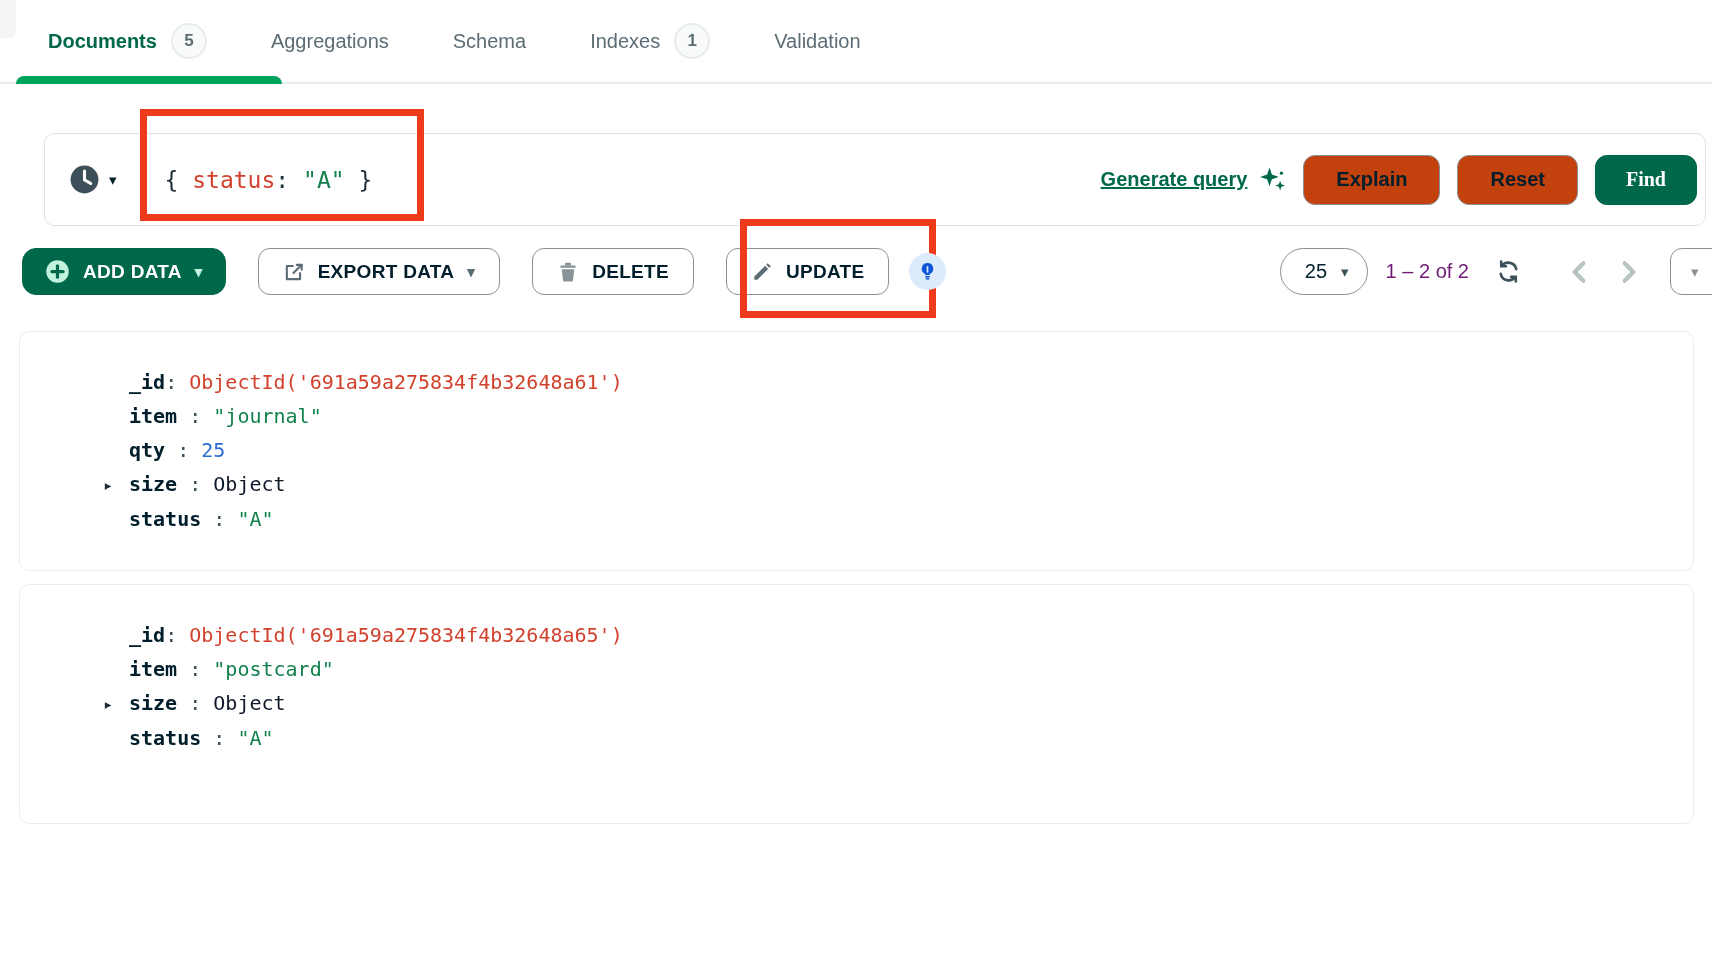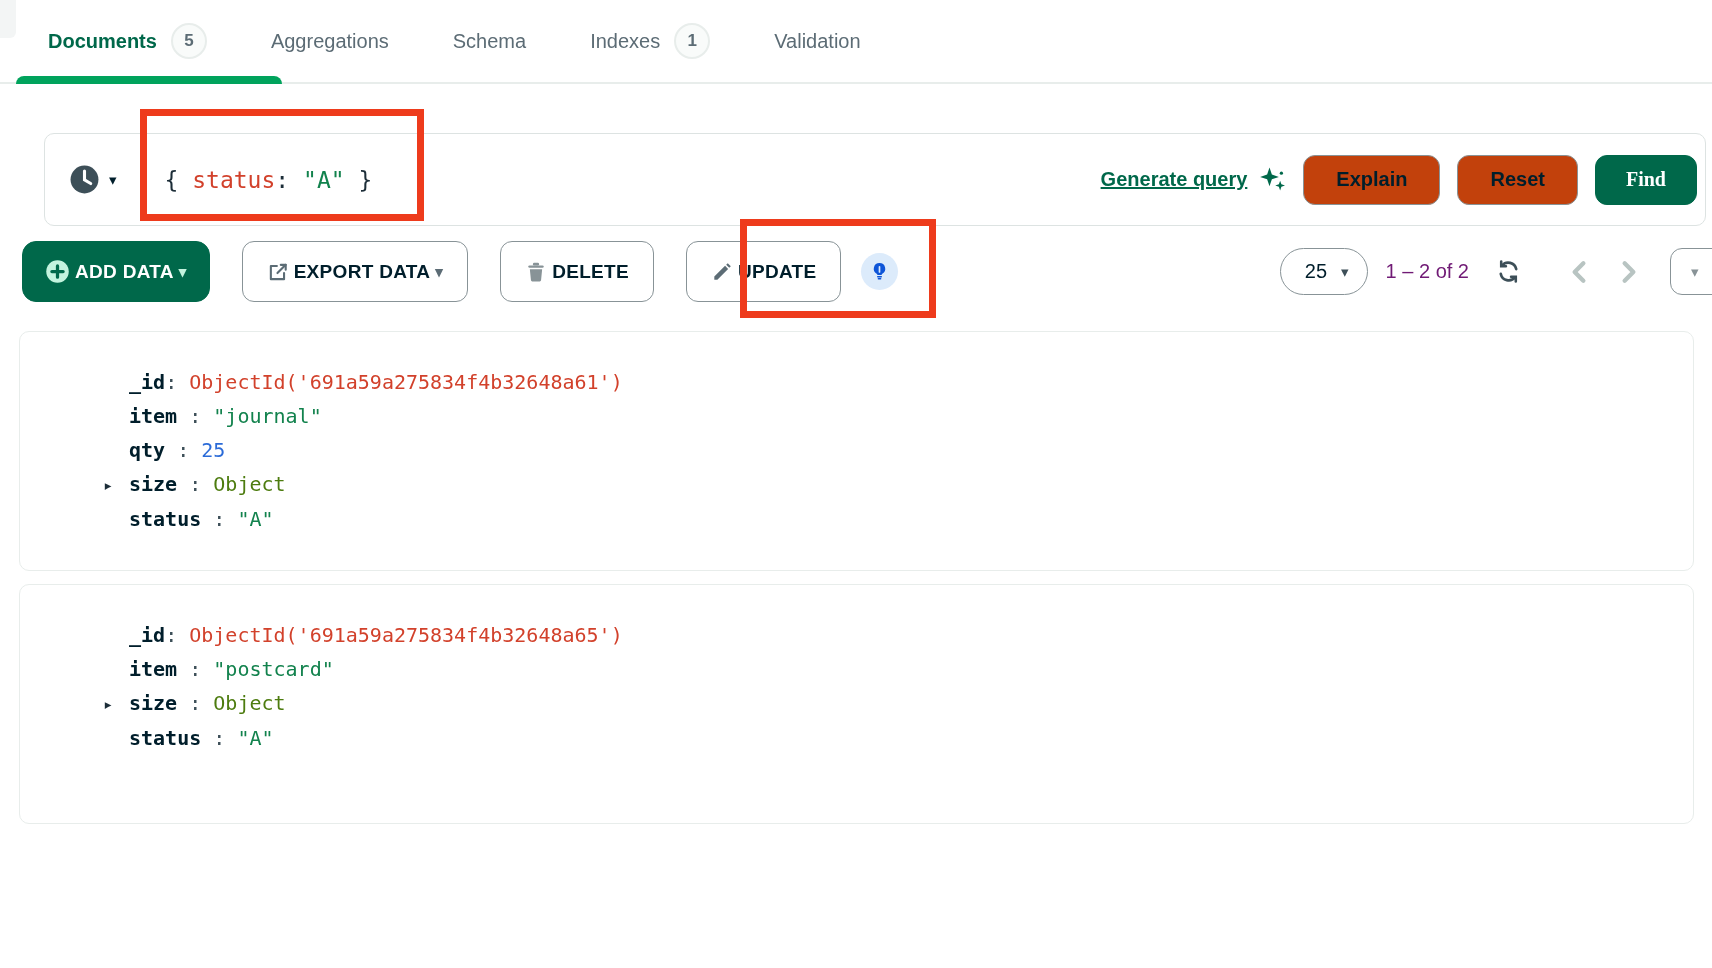--- a/index.html
+++ b/index.html
@@ -44,24 +44,24 @@
   .btn { height:50px; border-radius:12px; border:1px solid #889397;
     background:#c2410c; color:#001E2B; font-family:"Liberation Sans",sans-serif;
     font-size:20px; font-weight:700; padding:0 32px; cursor:pointer;
     display:flex; align-items:center; justify-content:center; flex-shrink:0; }
   .btn + .btn { margin-left:17px; }
   .btn.primary { background:#00684A; border-color:#00684A; color:#fff; padding:0 30px;font-family:Liberation Serif, serif; }
 
   
   .toolbar { margin-top:22px; height:47px; display:flex; align-items:center;
     padding-left:22px; width:100%; }
-  .tbtn { height:61px; border-radius:12px; border:1px solid #889397;
+  .tbtn { height:47px; border-radius:12px; border:1px solid #889397;
     background:#fff; color:#001E2B; font-size:19px; font-weight:700;
     letter-spacing:.3px; padding:0 24px; display:flex; align-items:center;
-    gap:5px; cursor:pointer; flex-shrink:0; }
+    gap:13px; cursor:pointer; flex-shrink:0; }
   .tbtn + .tbtn { margin-left:32px;justify-content:center; }
   .tbtn.green { background:#00684A; border-color:#00684A; color:#fff;
     border-radius:14px; padding:0 22px; }
   .tbtn .caret { color:#5C6C75; }
   .tbtn.green .caret { color:#C3F3DE; }
   .bulb-badge { width:37px; height:37px; border-radius:50%; background:#DCEBFB;
     margin-left:20px; display:flex; align-items:center; justify-content:center;
     position:relative; z-index:6; cursor:pointer; border:none; flex-shrink:0; }
   .tb-spacer { flex:1; min-width:0; }
   .pill { height:47px; border-radius:24px; border:1px solid #889397;
@@ -92,21 +92,21 @@
   .doc-card.second { margin-top:13px; }
   .doc-row { font-family:"DejaVu Sans Mono", monospace; font-size:20px;
     line-height:34px; white-space:pre; }
   .gutter { display:inline-block; width:26px; }
   .expand-caret { color:#1C2D38; font-size:17px; cursor:pointer; }
   .k { font-weight:700; color:#001E2B; }
   .sep { color:#3D4F58; }
   .v-oid { color:#D2412B; }
   .v-str { color:#12824D; }
   .v-num { color:#2B6BD8; }
-  .v-obj { color:#4d7c0f; }
+  .v-obj { color:#0f172a; }
 
   svg { display:block; }
 </style>
 </head>
 <body>
 
 <div class="corner-chip"></div>
 
 <header class="tab-bar">
   <div class="tab active">

